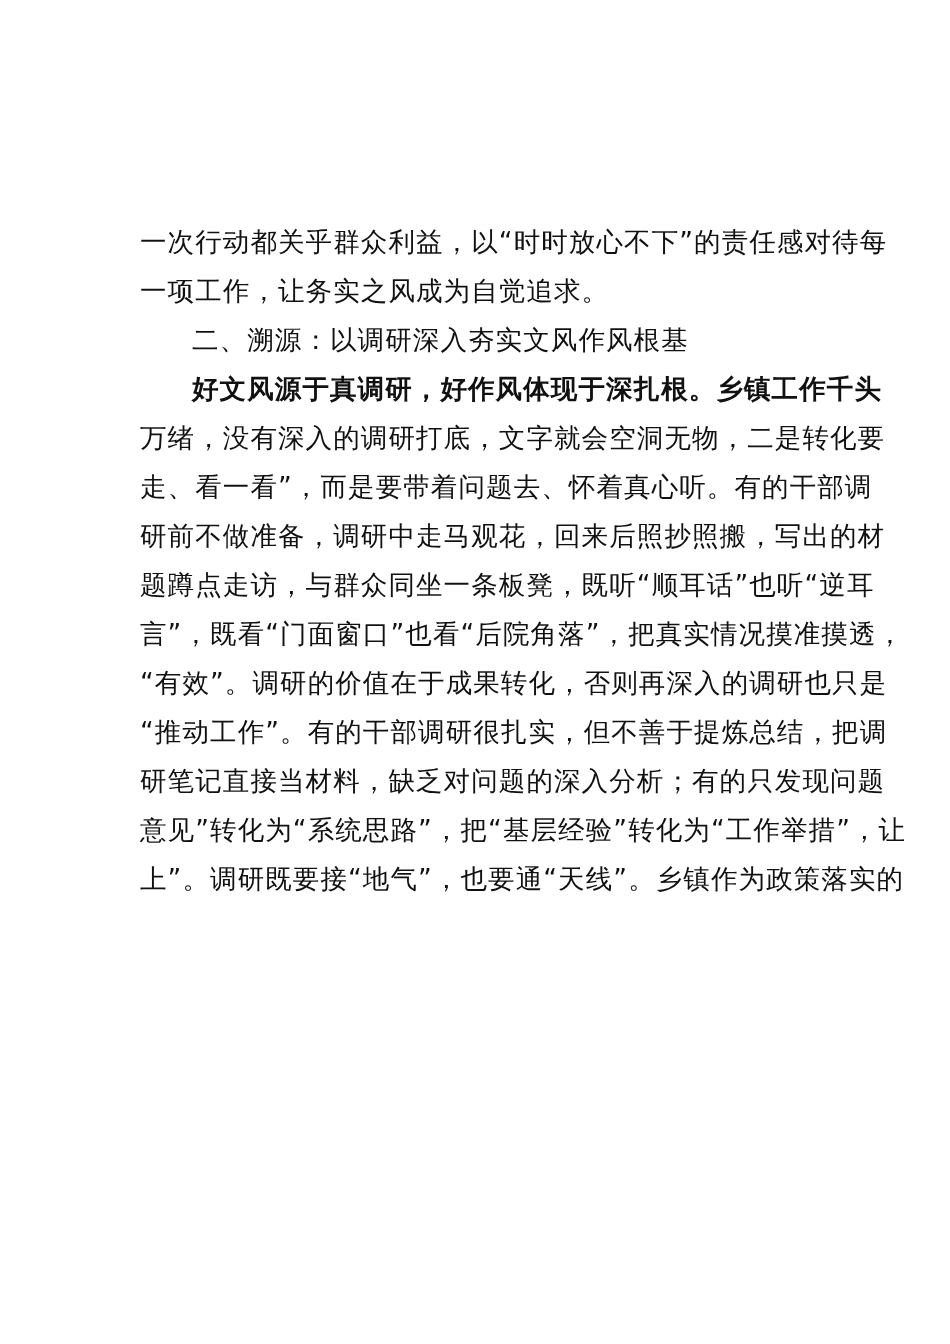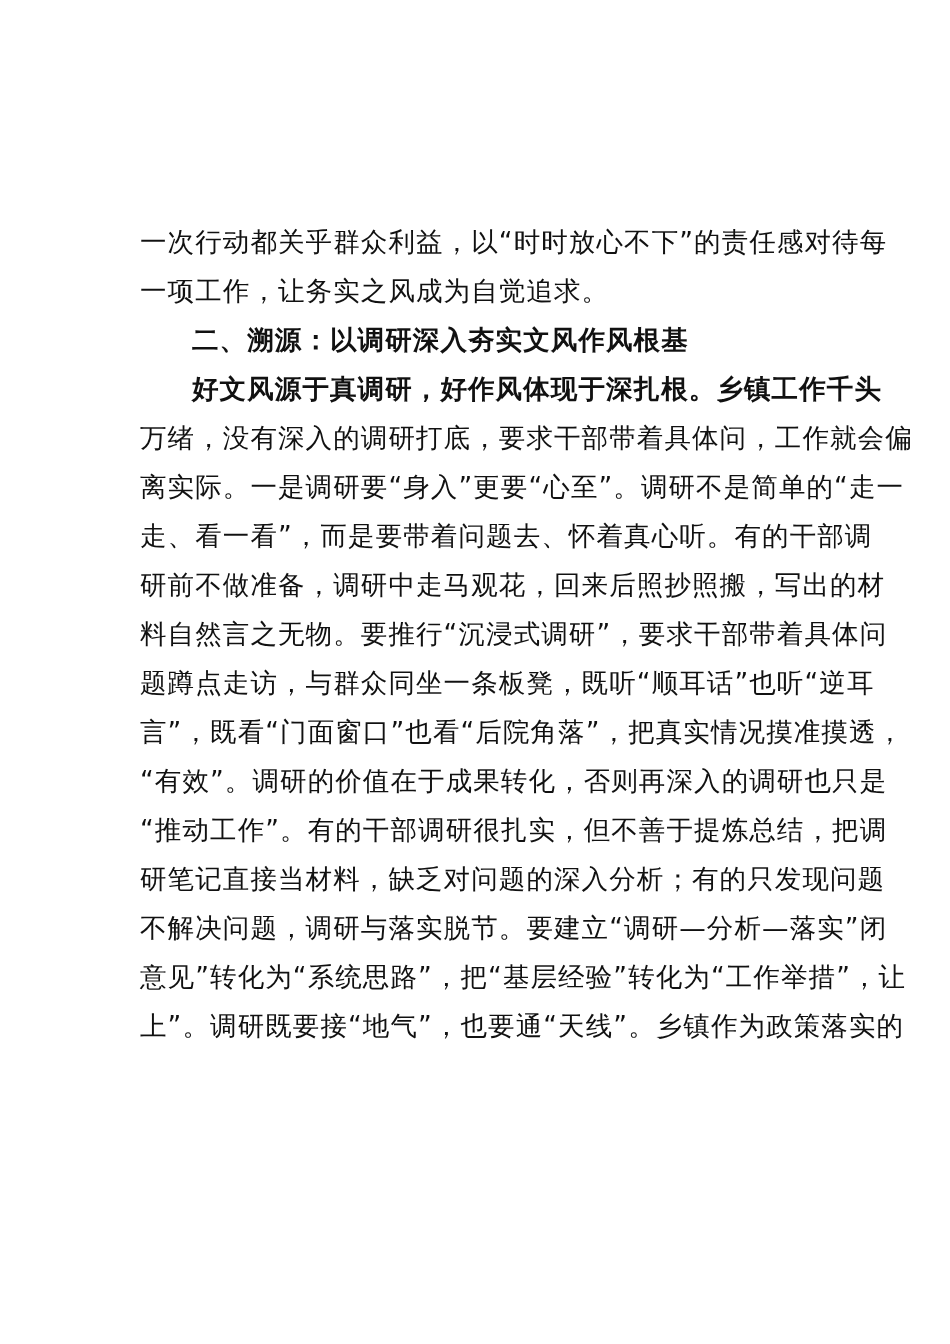--- a/index.html
+++ b/index.html
@@ -23,42 +23,39 @@
       margin-top: 28px;
     }
     .line {
       height: 49px;
       line-height: 40px;
       font-size: 26.5px;
       white-space: nowrap;
       letter-spacing: 1.1px;
     }
     .line.heading {
-      font-weight: bold;
+      font-weight: normal;
       padding-left: 52px;
     }
     .line.indent {
       padding-left: 52px;
       font-weight: bold;
     }
   </style>
 </head>
 <body>
 
 <div class="page">
   <div class="line">一次行动都关乎群众利益，以“时时放心不下”的责任感对待每</div>
   <div class="line">一项工作，让务实之风成为自觉追求。</div>
   <div class="line heading">二、溯源：以调研深入夯实文风作风根基</div>
   <div class="line indent">好文风源于真调研，好作风体现于深扎根。乡镇工作千头</div>
-  <div class="line">万绪，没有深入的调研打底，要求干部带着具体问，工作就会偏</div>
-  <div class="line">离实际。一是调研要“身入”更要“心至”。调研不是简单的“走一</div>
+  <div class="line">万绪，没有深入的调研打底，文字就会空洞无物，二是转化要</div>
   <div class="line">走、看一看”，而是要带着问题去、怀着真心听。有的干部调</div>
   <div class="line">研前不做准备，调研中走马观花，回来后照抄照搬，写出的材</div>
-  <div class="line">料自然言之无物。要推行“沉浸式调研”，要求干部带着具体问</div>
   <div class="line">题蹲点走访，与群众同坐一条板凳，既听“顺耳话”也听“逆耳</div>
   <div class="line">言”，既看“门面窗口”也看“后院角落”，把真实情况摸准摸透，</div>
   <div class="line">“有效”。调研的价值在于成果转化，否则再深入的调研也只是</div>
   <div class="line">“推动工作”。有的干部调研很扎实，但不善于提炼总结，把调</div>
   <div class="line">研笔记直接当材料，缺乏对问题的深入分析；有的只发现问题</div>
-  <div class="line">不解决问题，调研与落实脱节。要建立“调研—分析—落实”闭</div>
   <div class="line">意见”转化为“系统思路”，把“基层经验”转化为“工作举措”，让</div>
   <div class="line">上”。调研既要接“地气”，也要通“天线”。乡镇作为政策落实的</div>
 </div>
 
 </body></html>

